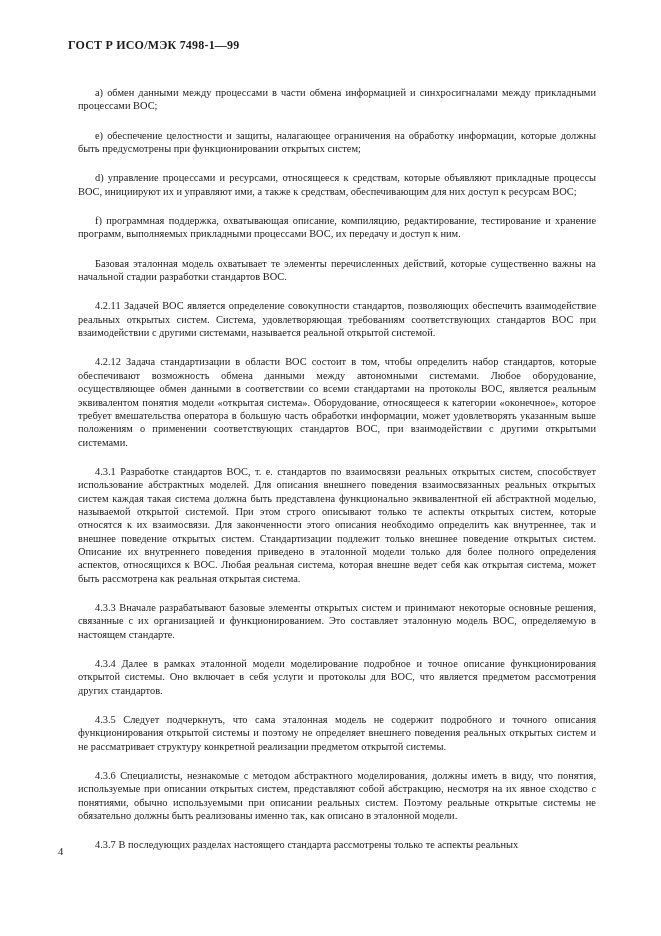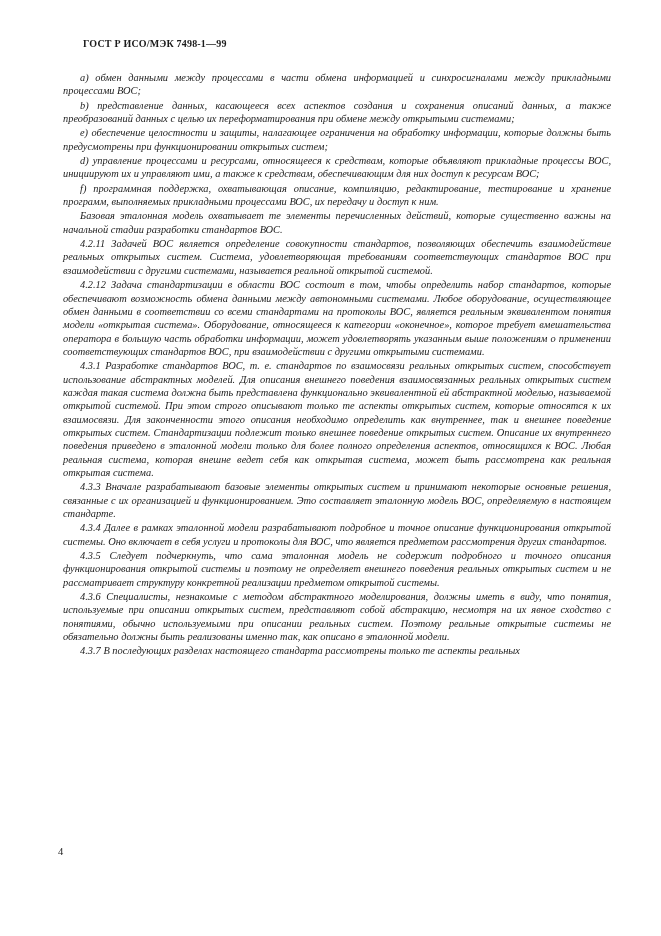--- a/index.html
+++ b/index.html
@@ -13,67 +13,65 @@
     height: 936px;
     background: #ffffff;
     font-family: "Liberation Serif", "DejaVu Serif", serif;
     color: #1c1c1c;
     overflow: hidden;
     box-sizing: border-box;
   }
   .doc-header {
     position: absolute;
     top: 38px;
-    left: 83px;
-    font-size: 10px;
+    left: 68px;
+    font-size: 12px;
     font-weight: bold;
     letter-spacing: 0.2px;
     white-space: nowrap;
   }
   .doc-body {
     position: absolute;
     top: 70px;
     left: 62px;
     width: 550px;
     font-size: 10.4px;
     line-height: 13.35px;
     text-align: justify;
   }
   .para {
-    margin: 1px;
+    margin: 16px;
     text-indent: 17px;
-    font-style: italic;
   }
   .para.heading {
     font-weight: bold;
   }
   .page-number {
     position: absolute;
     left: 58px;
     top: 846px;
     font-size: 10.5px;
   }
 </style>
 </head>
 <body>
 
 <div class="page">
   <div class="doc-header">ГОСТ Р ИСО/МЭК 7498-1—99</div>
 
   <div class="doc-body">
       <div class="para">a) обмен данными между процессами в части обмена информацией и синхросигналами между прикладными процессами ВОС;</div>
-      <div class="para">b) представление данных, касающееся всех аспектов создания и сохранения описаний данных, а также преобразований данных с целью их переформатирования при обмене между открытыми системами;</div>
       <div class="para">e) обеспечение целостности и защиты, налагающее ограничения на обработку информации, которые должны быть предусмотрены при функционировании открытых систем;</div>
       <div class="para">d) управление процессами и ресурсами, относящееся к средствам, которые объявляют прикладные процессы ВОС, инициируют их и управляют ими, а также к средствам, обеспечивающим для них доступ к ресурсам ВОС;</div>
       <div class="para">f) программная поддержка, охватывающая описание, компиляцию, редактирование, тестирование и хранение программ, выполняемых прикладными процессами ВОС, их передачу и доступ к ним.</div>
       <div class="para">Базовая эталонная модель охватывает те элементы перечисленных действий, которые существенно важны на начальной стадии разработки стандартов ВОС.</div>
       <div class="para">4.2.11 Задачей ВОС является определение совокупности стандартов, позволяющих обеспечить взаимодействие реальных открытых систем. Система, удовлетворяющая требованиям соответствующих стандартов ВОС при взаимодействии с другими системами, называется реальной открытой системой.</div>
       <div class="para">4.2.12 Задача стандартизации в области ВОС состоит в том, чтобы определить набор стандартов, которые обеспечивают возможность обмена данными между автономными системами. Любое оборудование, осуществляющее обмен данными в соответствии со всеми стандартами на протоколы ВОС, является реальным эквивалентом понятия модели «открытая система». Оборудование, относящееся к категории «оконечное», которое требует вмешательства оператора в большую часть обработки информации, может удовлетворять указанным выше положениям о применении соответствующих стандартов ВОС, при взаимодействии с другими открытыми системами.</div>
       <div class="para">4.3.1 Разработке стандартов ВОС, т. е. стандартов по взаимосвязи реальных открытых систем, способствует использование абстрактных моделей. Для описания внешнего поведения взаимосвязанных реальных открытых систем каждая такая система должна быть представлена функционально эквивалентной ей абстрактной моделью, называемой открытой системой. При этом строго описывают только те аспекты открытых систем, которые относятся к их взаимосвязи. Для законченности этого описания необходимо определить как внутреннее, так и внешнее поведение открытых систем. Стандартизации подлежит только внешнее поведение открытых систем. Описание их внутреннего поведения приведено в эталонной модели только для более полного определения аспектов, относящихся к ВОС. Любая реальная система, которая внешне ведет себя как открытая система, может быть рассмотрена как реальная открытая система.</div>
       <div class="para">4.3.3 Вначале разрабатывают базовые элементы открытых систем и принимают некоторые основные решения, связанные с их организацией и функционированием. Это составляет эталонную модель ВОС, определяемую в настоящем стандарте.</div>
-      <div class="para">4.3.4 Далее в рамках эталонной модели разрабатывают подробное и точное описание функционирования открытой системы. Оно включает в себя услуги и протоколы для ВОС, что является предметом рассмотрения других стандартов.</div>
+      <div class="para">4.3.4 Далее в рамках эталонной модели моделирование подробное и точное описание функционирования открытой системы. Оно включает в себя услуги и протоколы для ВОС, что является предметом рассмотрения других стандартов.</div>
       <div class="para">4.3.5 Следует подчеркнуть, что сама эталонная модель не содержит подробного и точного описания функционирования открытой системы и поэтому не определяет внешнего поведения реальных открытых систем и не рассматривает структуру конкретной реализации предметом открытой системы.</div>
       <div class="para">4.3.6 Специалисты, незнакомые с методом абстрактного моделирования, должны иметь в виду, что понятия, используемые при описании открытых систем, представляют собой абстракцию, несмотря на их явное сходство с понятиями, обычно используемыми при описании реальных систем. Поэтому реальные открытые системы не обязательно должны быть реализованы именно так, как описано в эталонной модели.</div>
       <div class="para">4.3.7 В последующих разделах настоящего стандарта рассмотрены только те аспекты реальных</div>
     </div>
 
   <div class="page-number">4</div>
 </div>
 
 </body></html>

